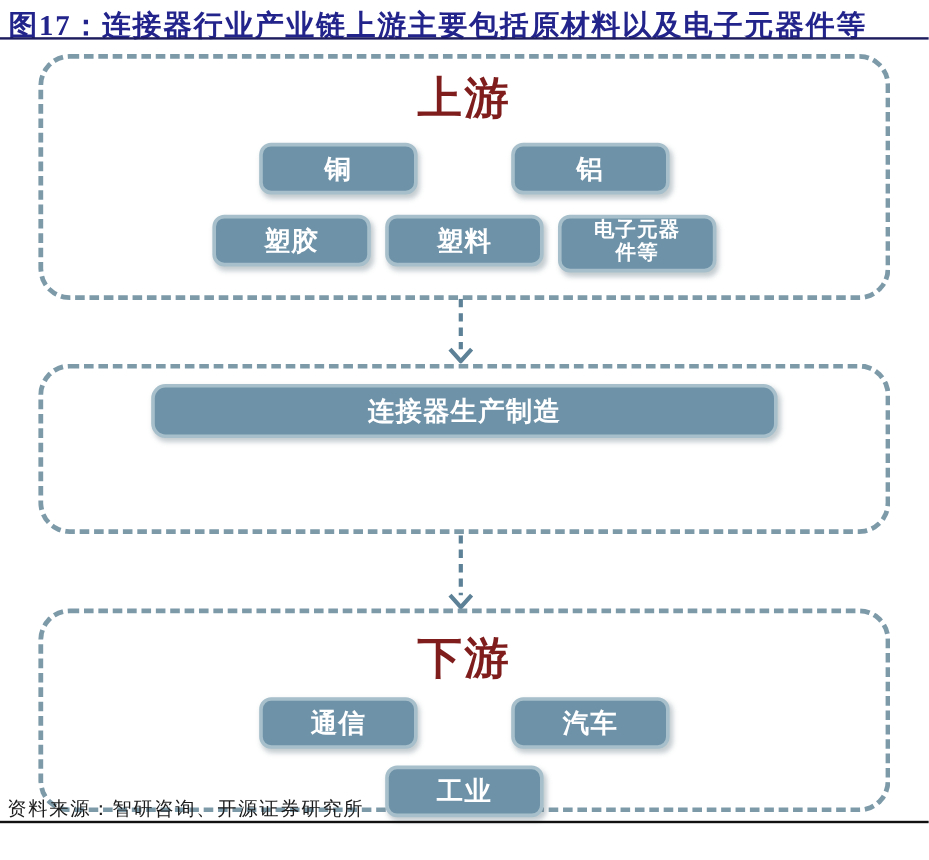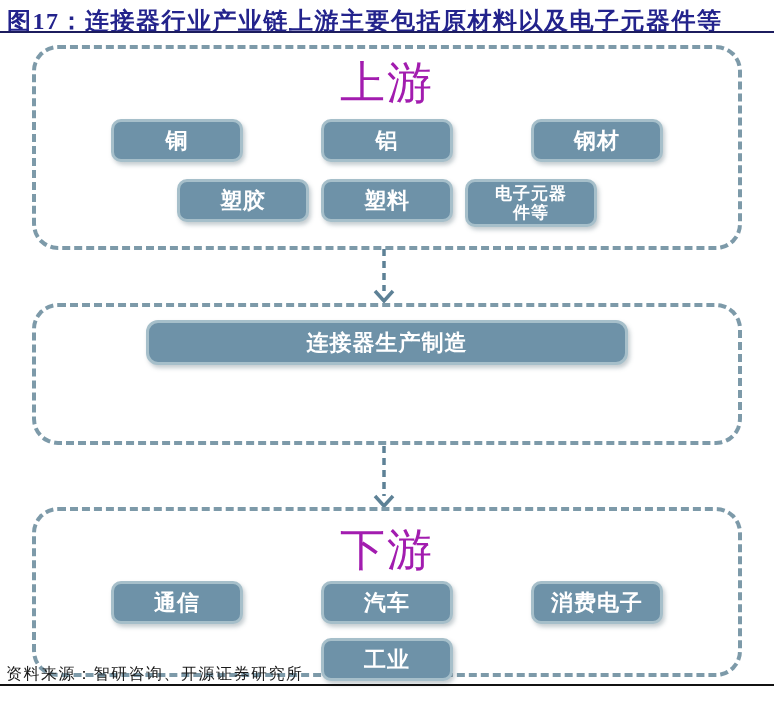--- a/index.html
+++ b/index.html
@@ -28,22 +28,22 @@
     position:absolute; left:32px; width:710px;
     border:4px dashed #7d9aa9; border-radius:26px;
     box-sizing:border-box;
     display:flex; flex-direction:column; align-items:center;
   }
   #upstream-box   { top:45px;  height:205px; }
   #midstream-box  { top:303px; height:142px; }
   #downstream-box { top:507px; height:170px; }
 
   .stage-label {
-    color:#a21caf; font-weight:normal;
-    font-size:45px; line-height:38px;
+    color:#7f1d1d; font-weight:bold;
+    font-size:37px; line-height:38px;
     letter-spacing:2px;
   }
   #upstream-box   .stage-label { margin-top:15px; }
   #midstream-box  .stage-label { margin-top:21px; }
   #downstream-box .stage-label { margin-top:20px; }
 
   
   .node-row { display:flex; gap:78px; }
   #upstream-box   .row-1 { margin-top:17px; }
   #upstream-box   .row-2 { margin-top:17px;gap:12px; }
@@ -54,23 +54,23 @@
     width:132px; height:43px;
     background:#6e92a8;
     border:3px solid #a6bfca;
     border-radius:10px;
     box-sizing:border-box;
     color:#ffffff; font-weight:bold; font-size:22px;
     display:flex; align-items:center; justify-content:center;
     box-shadow:2px 3px 4px rgba(100,120,132,0.38);
     letter-spacing:1px;
   }
-  .node.small-text { font-size:17px; line-height:19px; text-align:center; height:48px; }
+  .node.small-text { font-size:17px; line-height:19px; text-align:center; height:48px;font-family:Liberation Mono, monospace; }
   .node.small-text .node-label { display:block; width:76px; word-break:break-all; }
-  .node.wide { width:482px; height:45px; border-radius:12px; margin-top:13px; }
+  .node.wide { width:522px; height:45px; border-radius:12px; margin-top:13px; }
 
   
   .flow-arrow { position:absolute; left:371px; }
   #flow-arrow-1 { top:249px; }
   #flow-arrow-2 { top:446px; }
 
   
   .footer-rule {
     position:absolute; left:0; top:684px;
     width:774px; height:2px; background:#111111;
@@ -88,23 +88,20 @@
 <div class="title-rule"></div>
 
 <div class="stage-box" id="upstream-box">
   <div class="stage-label">上游</div>
   <div class="node-row row-1">
     <div class="node">
       <span class="node-label">铜</span>
     </div>
     <div class="node">
       <span class="node-label">铝</span>
-    </div>
-    <div class="node">
-      <span class="node-label">钢材</span>
     </div>
   </div>
   <div class="node-row row-2">
     <div class="node">
       <span class="node-label">塑胶</span>
     </div>
     <div class="node">
       <span class="node-label">塑料</span>
     </div>
     <div class="node small-text">
@@ -135,23 +132,20 @@
 
 <div class="stage-box" id="downstream-box">
   <div class="stage-label">下游</div>
   <div class="node-row row-1">
     <div class="node">
       <span class="node-label">通信</span>
     </div>
     <div class="node">
       <span class="node-label">汽车</span>
     </div>
-    <div class="node">
-      <span class="node-label">消费电子</span>
-    </div>
   </div>
   <div class="node-row row-2">
     <div class="node">
       <span class="node-label">工业</span>
     </div>
   </div>
 </div>
 
 <div class="footer-rule"></div>
 <div class="source-note">资料来源：智研咨询、开源证券研究所</div>

